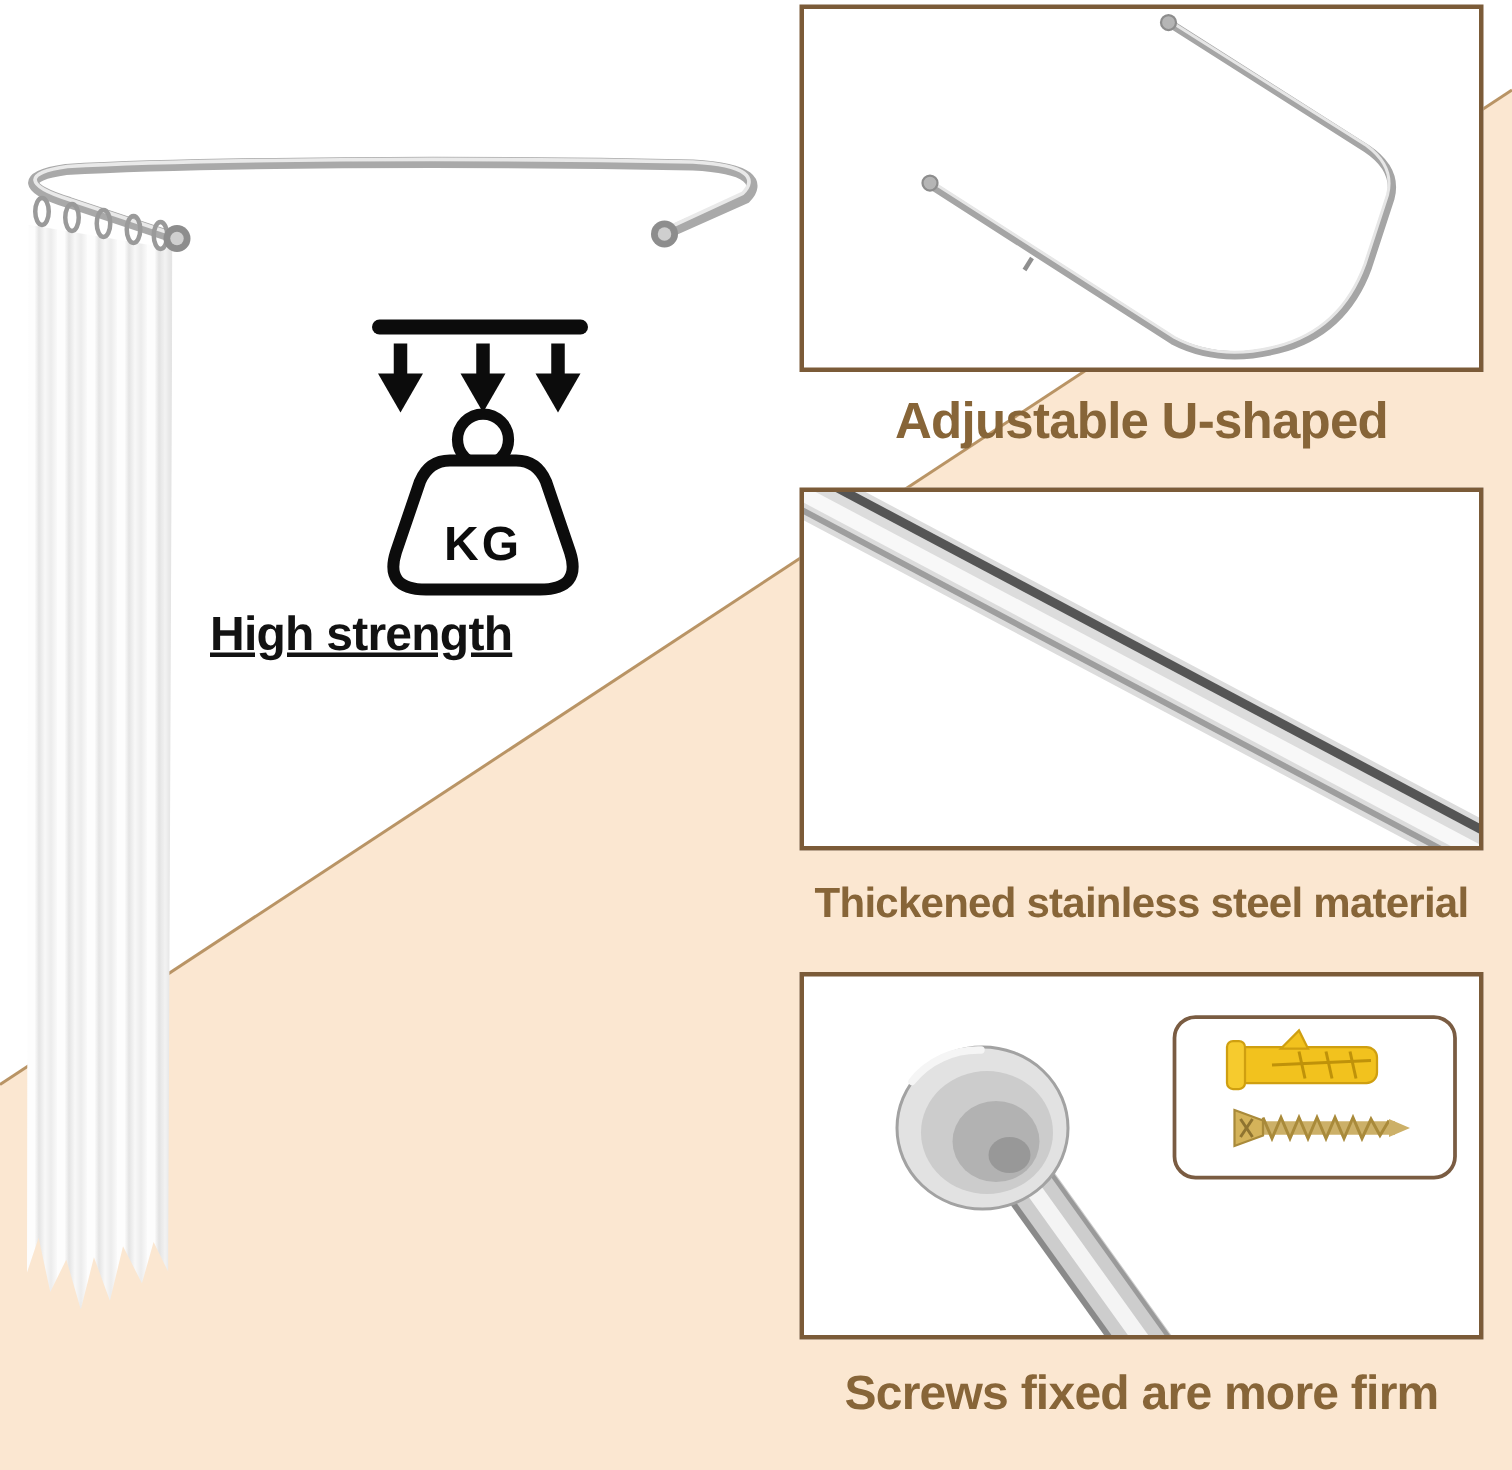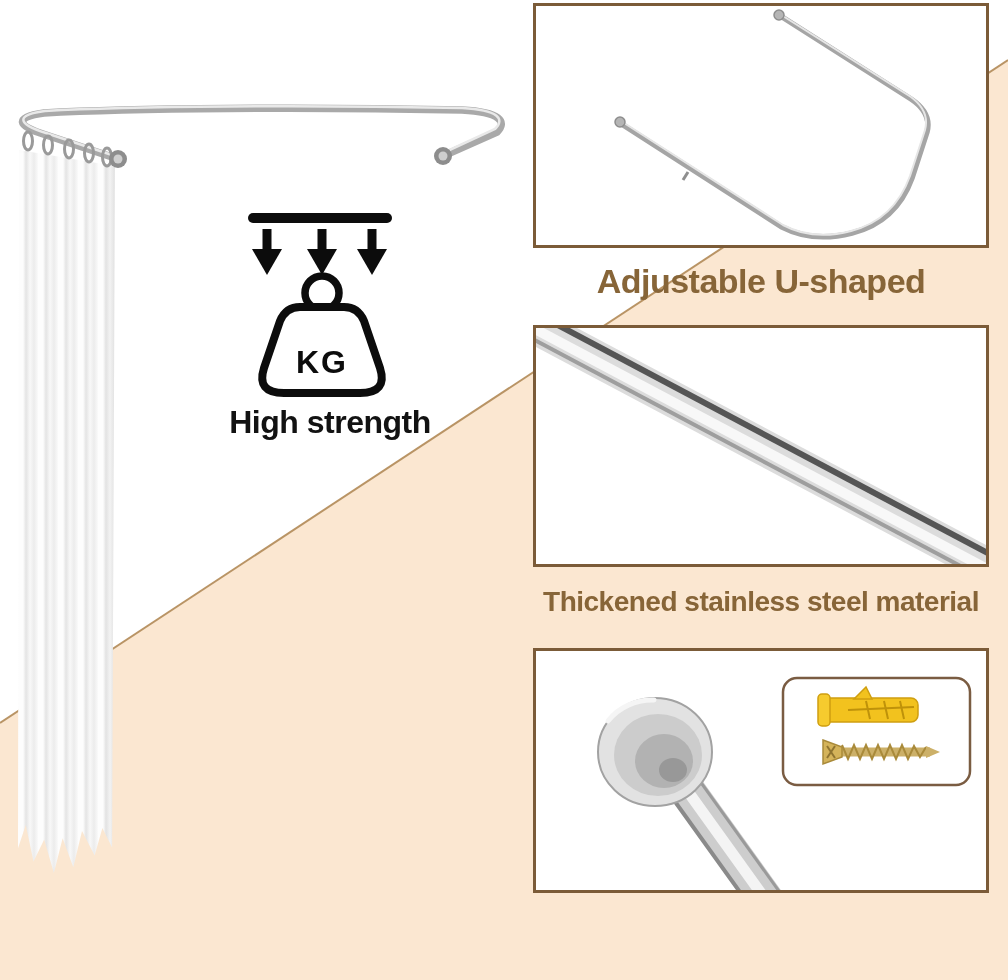--- a/index.html
+++ b/index.html
@@ -33,23 +33,24 @@
     clip-path:polygon(1% 0.4%, 100% 2.6%, 97% 96.5%, 87% 93.8%, 79% 97.6%,
                       66% 94.2%, 57% 99.2%, 46% 95.2%, 37% 100%, 27% 95.4%,
                       16% 98.4%, 8% 93.4%, 0% 96.6%);
     box-shadow:inset -6px 0 8px rgba(0,0,0,0.04);
   }
 
   .weight-icon { position:absolute; left:240px; top:205px; width:170px; height:200px; }
 
   .headline {
     position:absolute; left:140px; top:404px; width:380px;
-    text-align:center; color:#121212;
+    color:#121212;
     font-size:32px; line-height:36px; font-weight:bold;
     letter-spacing:-0.5px;
+    text-decoration:underline;
   }
 
   
   .features { position:absolute; left:533px; top:0; width:456px; height:868px; }
 
   .panel {
     position:absolute; left:0; width:456px;
     background:#ffffff;
     border:3px solid #7b5b38;
   }
@@ -179,15 +180,16 @@
             <line x1="304" y1="101" x2="394" y2="101" stroke="#ccb068" stroke-width="9"></line>
             <polyline points="306,94 312,108 318,94 324,108 330,94 336,108 342,94 348,108 354,94 360,108 366,94 372,108 378,95 384,106 390,96" fill="none" stroke="#a98a3a" stroke-width="2"></polyline>
             <polygon points="390,95 404,101 390,107" fill="#ccb068"></polygon>
             <polygon points="287,89 306,96 306,106 287,113" fill="#d4b35a" stroke="#a98a3a" stroke-width="1.5"></polygon>
             <line x1="291" y1="95" x2="299" y2="107" stroke="#8f7430" stroke-width="2"></line>
             <line x1="299" y1="95" x2="291" y2="107" stroke="#8f7430" stroke-width="2"></line>
           </g>
         </g>
       </svg>
     </figure>
+    <figcaption class="caption caption-3">Screws fixed are more firm</figcaption>
 
   </section>
 </div>
 
 </body></html>

